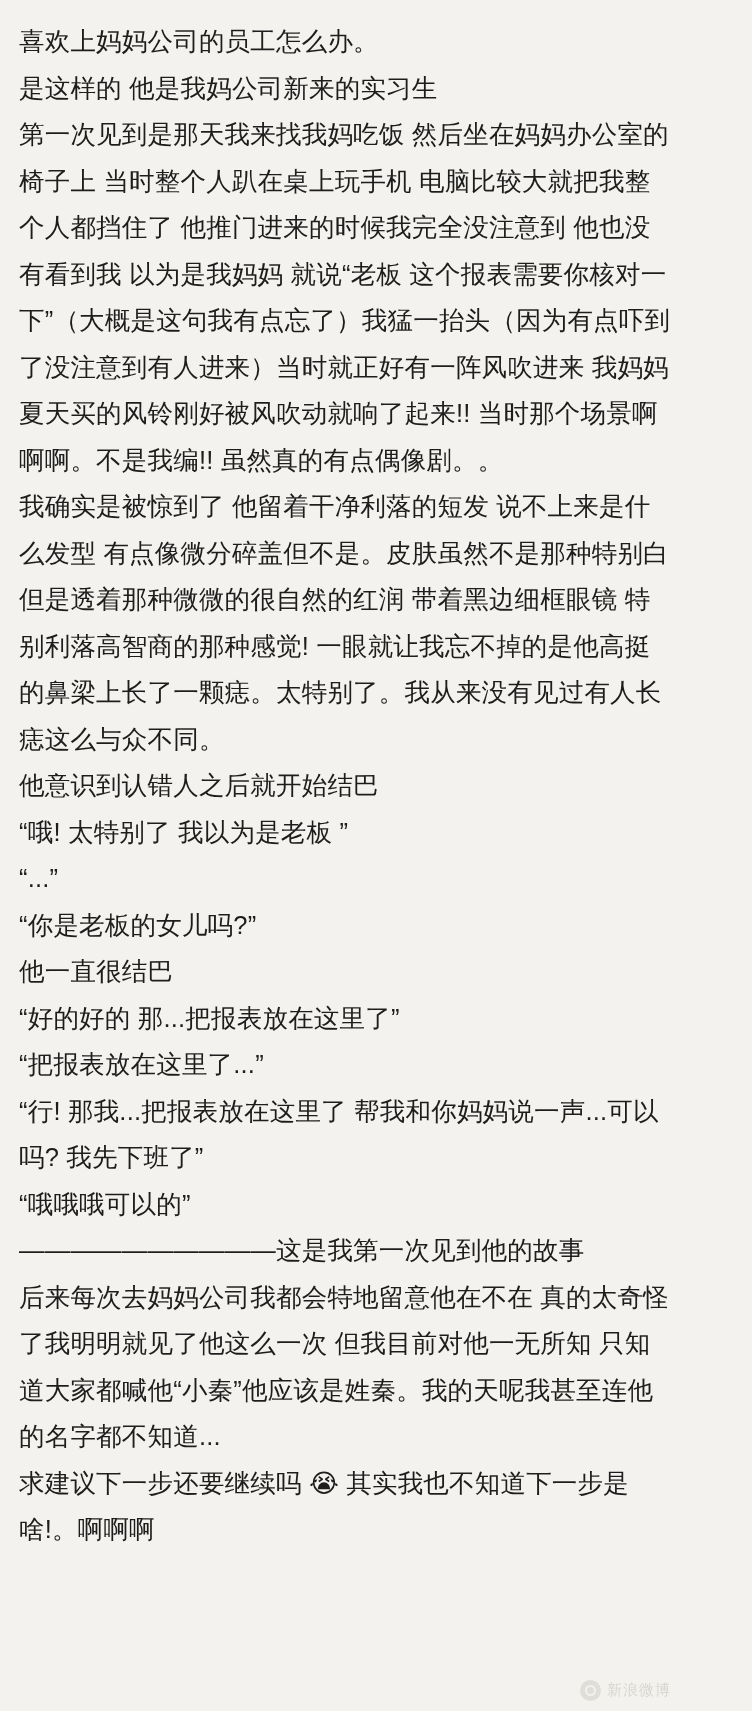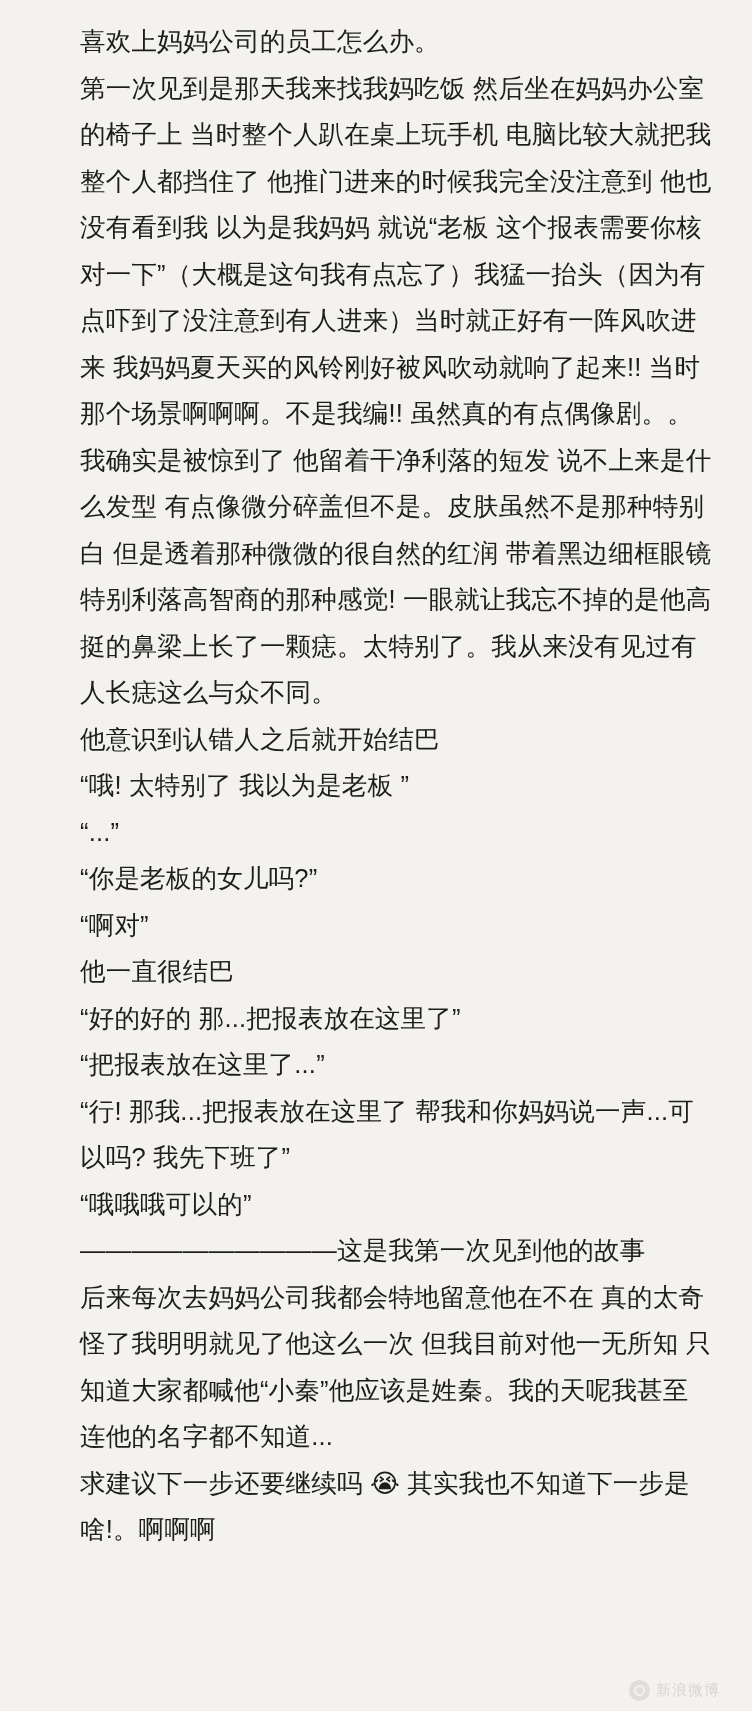--- a/index.html
+++ b/index.html
@@ -13,39 +13,38 @@
     font-family: "Liberation Sans", "DejaVu Sans", sans-serif;
     color: #1b1b1b;
     position: relative;
     overflow: hidden;
   }
   .page {
     width: 704px;
     min-height: 1711px;
     background: #f3f2ee;
     box-sizing: border-box;
-    padding: 18px 30px 40px 40px;
+    padding: 18px 30px 40px 19px;
     position: relative;
-    margin-left: 40px;
   }
   .post-body {
     font-size: 25.5px;
     line-height: 46.5px;
     letter-spacing: 0.2px;
     color: #1d1d1d;
     word-break: break-all;
   }
   .post-body p {
     margin: 0;
     padding: 0;
     text-align: left;
   }
   .watermark {
     position: absolute;
-    right: 24px;
+    right: 33px;
     bottom: 10px;
     display: flex;
     align-items: center;
     gap: 6px;
     opacity: 0.45;
   }
   .wm-logo {
     width: 21px;
     height: 21px;
     border-radius: 50%;
@@ -70,27 +69,27 @@
     letter-spacing: 1px;
     white-space: nowrap;
   }
 </style>
 </head>
 <body>
 
 <div class="page">
   <div class="post-body">
     <p>喜欢上妈妈公司的员工怎么办。</p>
+    <p>是这样的 他是我妈公司新来的实习生</p>
     <p>第一次见到是那天我来找我妈吃饭 然后坐在妈妈办公室的椅子上 当时整个人趴在桌上玩手机 电脑比较大就把我整个人都挡住了 他推门进来的时候我完全没注意到 他也没有看到我 以为是我妈妈 就说“老板 这个报表需要你核对一下”（大概是这句我有点忘了）我猛一抬头（因为有点吓到了没注意到有人进来）当时就正好有一阵风吹进来 我妈妈夏天买的风铃刚好被风吹动就响了起来!! 当时那个场景啊啊啊。不是我编!! 虽然真的有点偶像剧。。</p>
     <p>我确实是被惊到了 他留着干净利落的短发 说不上来是什么发型 有点像微分碎盖但不是。皮肤虽然不是那种特别白 但是透着那种微微的很自然的红润 带着黑边细框眼镜 特别利落高智商的那种感觉! 一眼就让我忘不掉的是他高挺的鼻梁上长了一颗痣。太特别了。我从来没有见过有人长痣这么与众不同。</p>
     <p>他意识到认错人之后就开始结巴</p>
     <p>“哦! 太特别了 我以为是老板 ”</p>
     <p>“...”</p>
     <p>“你是老板的女儿吗?”</p>
-    <p>“啊对”</p>
     <p>他一直很结巴</p>
     <p>“好的好的 那...把报表放在这里了”</p>
     <p>“把报表放在这里了...”</p>
     <p>“行! 那我...把报表放在这里了 帮我和你妈妈说一声...可以吗? 我先下班了”</p>
     <p>“哦哦哦可以的”</p>
     <p>——————————这是我第一次见到他的故事</p>
     <p>后来每次去妈妈公司我都会特地留意他在不在 真的太奇怪了我明明就见了他这么一次 但我目前对他一无所知 只知道大家都喊他“小秦”他应该是姓秦。我的天呢我甚至连他的名字都不知道...</p>
     <p>求建议下一步还要继续吗 😭 其实我也不知道下一步是啥!。啊啊啊</p>
   </div>
 

